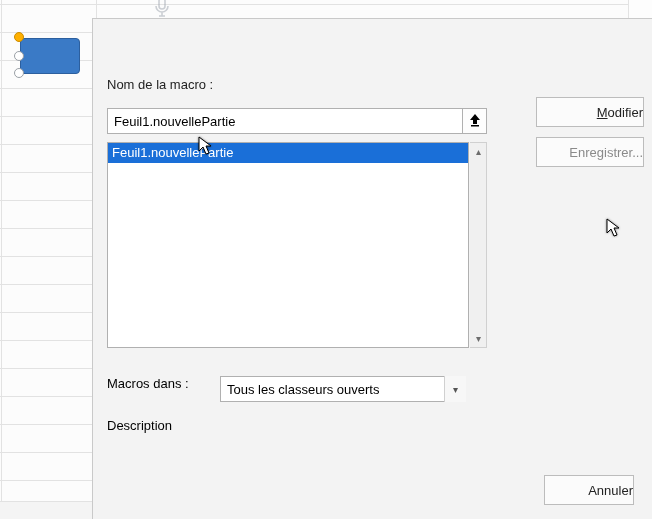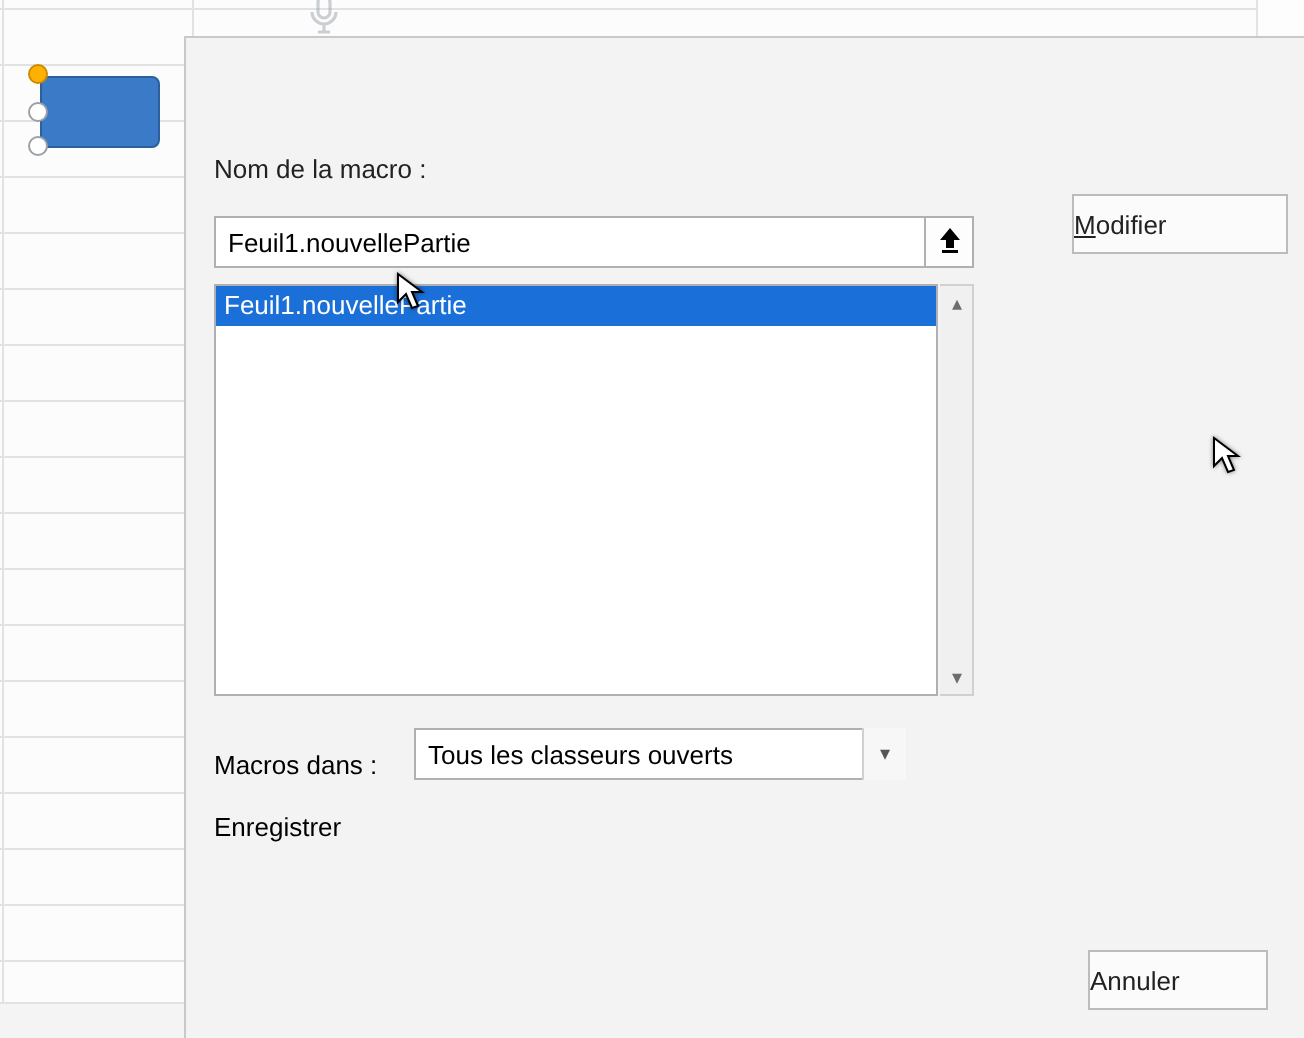--- a/index.html
+++ b/index.html
@@ -45,42 +45,42 @@
     padding: 0 6px; font-size: 13px; color: #000;
   }
   .icon-btn {
     width: 24px; height: 26px; border: 1px solid #b0b0b0; border-left: none;
     background: #fdfdfd; display: flex; align-items: center; justify-content: center;
     font-size: 14px; font-weight: bold;
   }
   .side-btns { position: absolute; right: 0; top: 20px; display: flex; flex-direction: column; gap: 10px; }
   .btn {
     min-width: 108px; height: 30px; border: 1px solid #bcbcbc; background: #fbfbfb;
-    font-size: 13px; color: #222; display: flex; align-items: center; justify-content: flex-start;
+    font-size: 13px; color: #222; display: flex; align-items: center; justify-content: flex-end;
     cursor: default;
   }
   .btn.disabled { color: #8a8a8a; }
   .btn u { text-decoration: underline; }
   .btn span.sp { display: inline-block; }
 
   .listbox-wrap { margin-top: 8px; width: 380px; height: 206px; position: relative; }
   .listbox {
     width: 362px; height: 206px; background: #fff; border: 1px solid #b0b0b0;
     font-size: 13px; overflow: hidden; position: relative;
   }
   .list-item { height: 20px; line-height: 20px; padding: 0 4px; }
   .list-item.selected { background: #1a6fd8; color: #fff; }
   .list-scroll { position: absolute; right: 0; top: 0; width: 17px; height: 206px;
     background: #f0f0f0; border: 1px solid #d0d0d0; border-left: none; }
   .list-scroll .arrow { position: absolute; left: 0; width: 17px; height: 17px;
     display: flex; align-items: center; justify-content: center; font-size: 10px; color: #6d6d6d; }
   .list-scroll .arrow.up { top: 0; }
   .list-scroll .arrow.dn { bottom: 0; }
 
-  .macros-row { margin-top: 16px; display: flex; align-items: flex-end; gap: 10px; }
+  .macros-row { margin-top: 28px; display: flex; align-items: flex-start; gap: 23px; }
   .macros-label { font-size: 13px; min-width: 90px; }
   .select-wrap { position: relative; width: 246px; }
   .select {
     width: 246px; height: 26px; border: 1px solid #b0b0b0; background: #fff;
     padding: 0 24px 0 6px; font-size: 13px; color: #000;
   }
   .select-caret {
     position: absolute; right: 0; top: 0; width: 22px; height: 26px;
     border-left: 1px solid #d0d0d0; display: flex; align-items: center; justify-content: center;
     font-size: 10px; color: #555; pointer-events: none; background: #f7f7f7;
@@ -162,41 +162,44 @@
               <rect x="2" y="12" width="8" height="1.5" fill="#000"></rect>
             </svg>
         </span>
       </div>
     </div>
 
     <div class="side-btns">
       <div class="btn">
           <span class="sp"><u>M</u><span>odifier</span></span>
         </div>
+      <div class="btn disabled">
+          <span>Enregistrer...</span>
+        </div>
     </div>
 
     <div class="listbox-wrap">
       <div class="listbox">
         <div class="list-item selected">Feuil1.nouvellePartie</div>
       </div>
       <div class="list-scroll">
         <div class="arrow up">▴</div>
         <div class="arrow dn">▾</div>
       </div>
     </div>
 
     <div class="macros-row">
       <div class="macros-label">Macros dans :</div>
       <div class="select-wrap">
         <input class="select" readonly="" value="Tous les classeurs ouverts" style="">
         <div class="select-caret">▾</div>
       </div>
     </div>
 
-    <div class="desc">Enregistrer</div>
+    <div class="desc">Description</div>
 
     <div class="footer">
       <div class="btn cancel">Annuler</div>
     </div>
   </div>
 </div>
 
 <div class="cursor" style="left:198px; top:136px;">
   <svg width="16" height="20" viewBox="0 0 16 20">
       <path d="M1 1 L1 15 L5 11 L8 18 L11 17 L8 10 L13 10 Z" fill="#fff" stroke="#000" stroke-width="1"></path>

